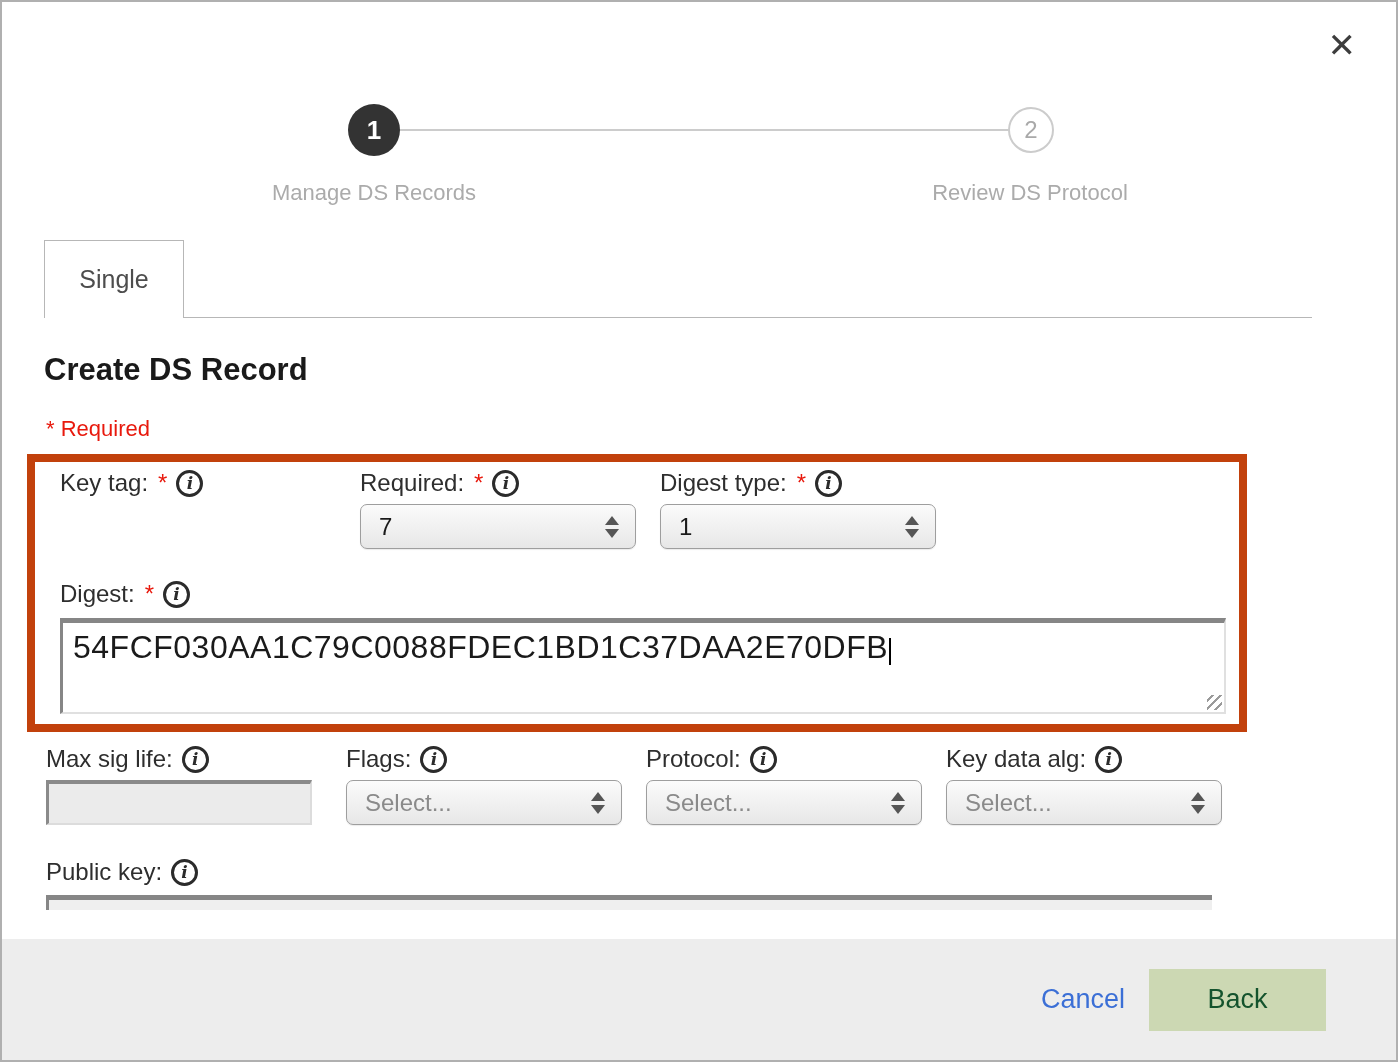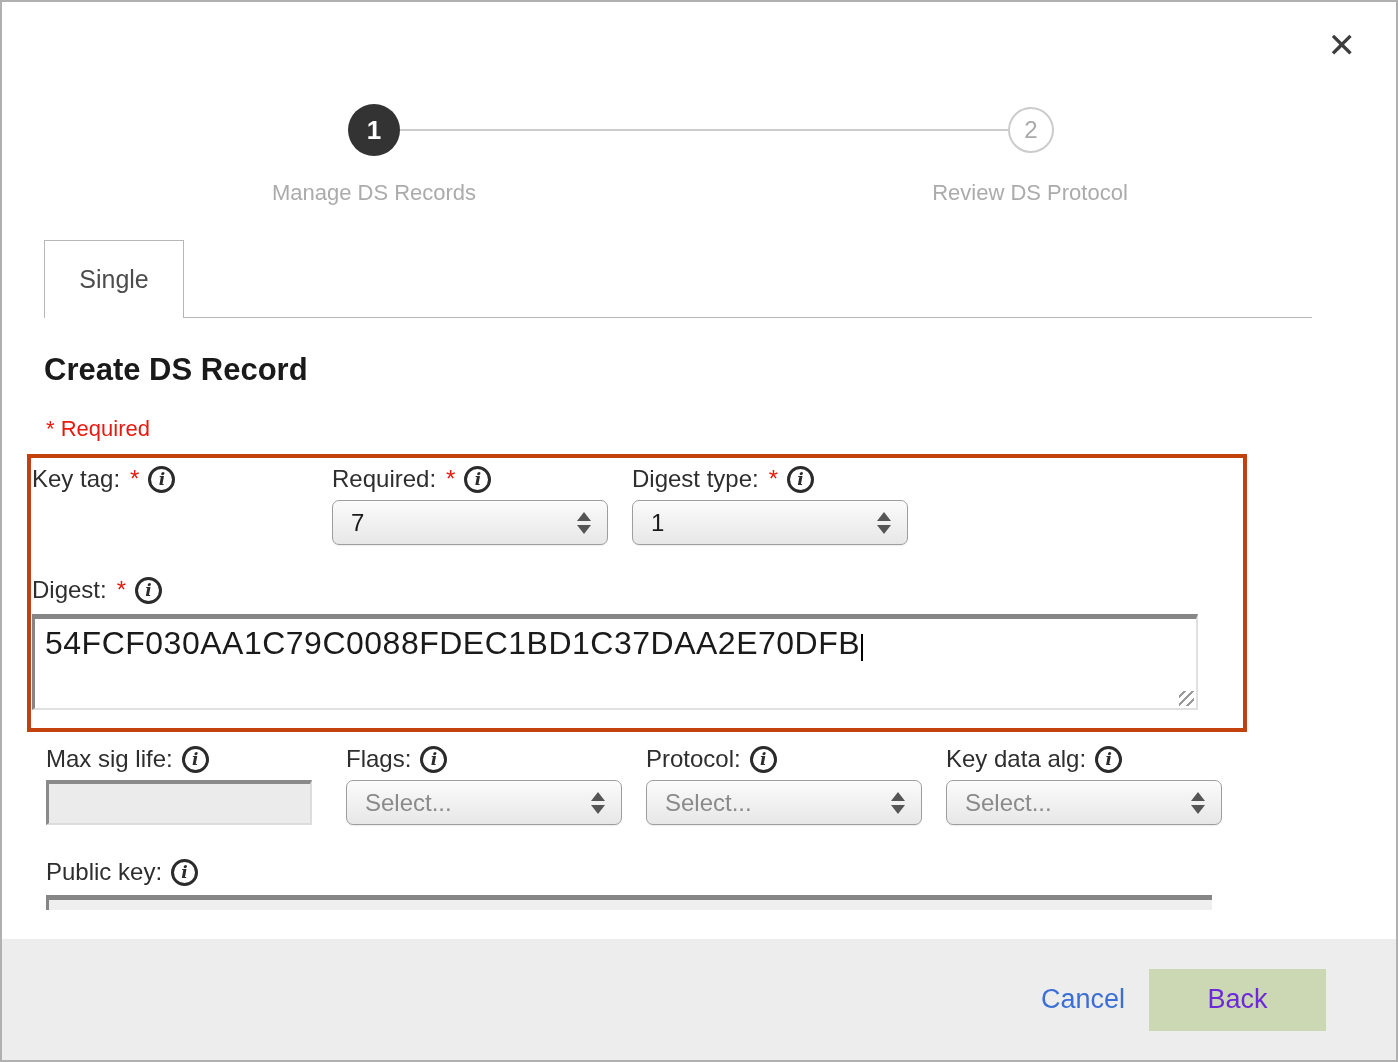--- a/index.html
+++ b/index.html
@@ -108,22 +108,22 @@
     font-size:24px; color:#1a1a1a; cursor:pointer;
   }
   .select .sel-value.placeholder { color:#8a8a8a; }
   .spin { margin-left:auto; display:flex; flex-direction:column; gap:4px; align-items:center; }
   .tri-up { width:0; height:0; border-left:7px solid transparent; border-right:7px solid transparent; border-bottom:9px solid #555; }
   .tri-down { width:0; height:0; border-left:7px solid transparent; border-right:7px solid transparent; border-top:9px solid #555; }
 
   
   .redbox {
     position:absolute; top:452px; left:25px; width:1220px; height:278px;
-    border:4px solid #c2410c;
-    padding:6px 0 0 1px;
+    border:8px solid #c2410c;
+    padding:6px 0 0 25px;
   }
   .grid3 { display:grid; grid-template-columns:276px 276px 276px; column-gap:24px; }
   .digest-block { margin-top:30px; }
   .digest-area {
     width:1166px; height:96px; margin-top:9px;
     background:#ffffff;
     border:2px solid #e0e0e0;
     border-top:5px solid #868686; border-left:3px solid #868686;
     position:relative;
     font-size:32px; color:#1a1a1a;
@@ -163,21 +163,21 @@
     padding-right:46px;
   }
   .cancel-link {
     font-size:27px; color:#3b6fd6; margin-right:24px; cursor:pointer;margin-left:32px;
   }
   .btn {
     height:62px; display:flex; align-items:center; justify-content:center;
     font-size:27px; cursor:pointer;
   }
   .btn-back {
-    width:177px; background:#ccd8b3; color:#6d28d9; margin-right:24px;
+    width:177px; background:#ccd8b3; color:#14532d; margin-right:24px;
     cursor:default;
   }
   .btn-next {
     width:172px; background:#6ba10d; color:#ffffff;
     border-bottom:6px solid #517c02;
   }
 </style>
 </head>
 <body>
 

